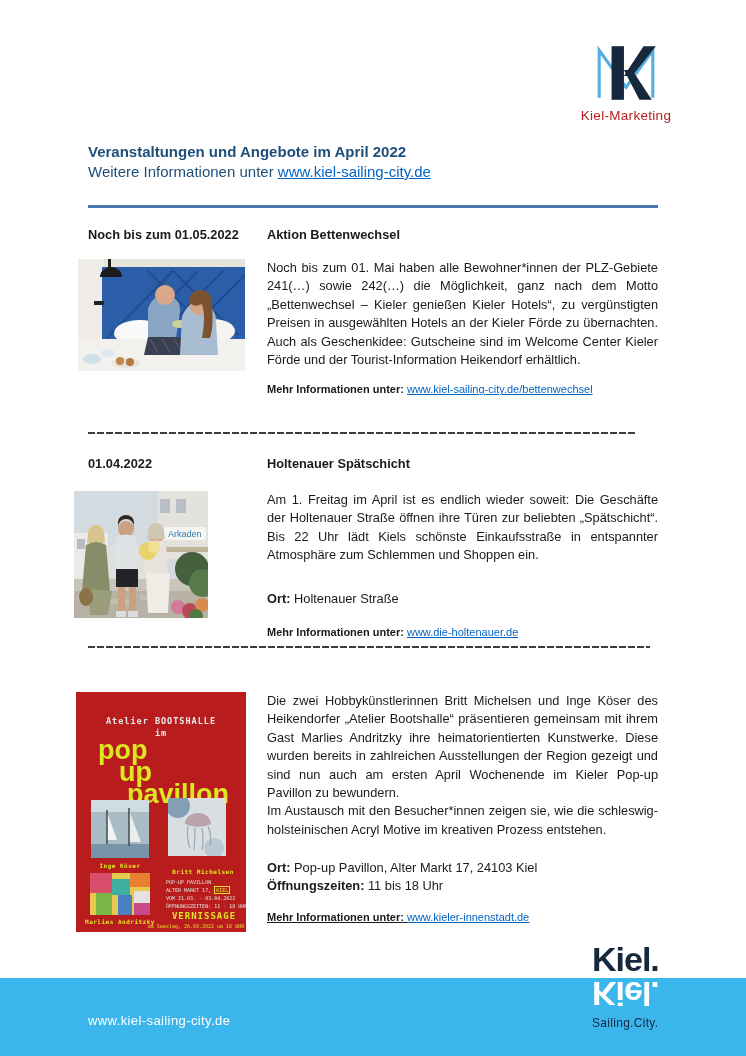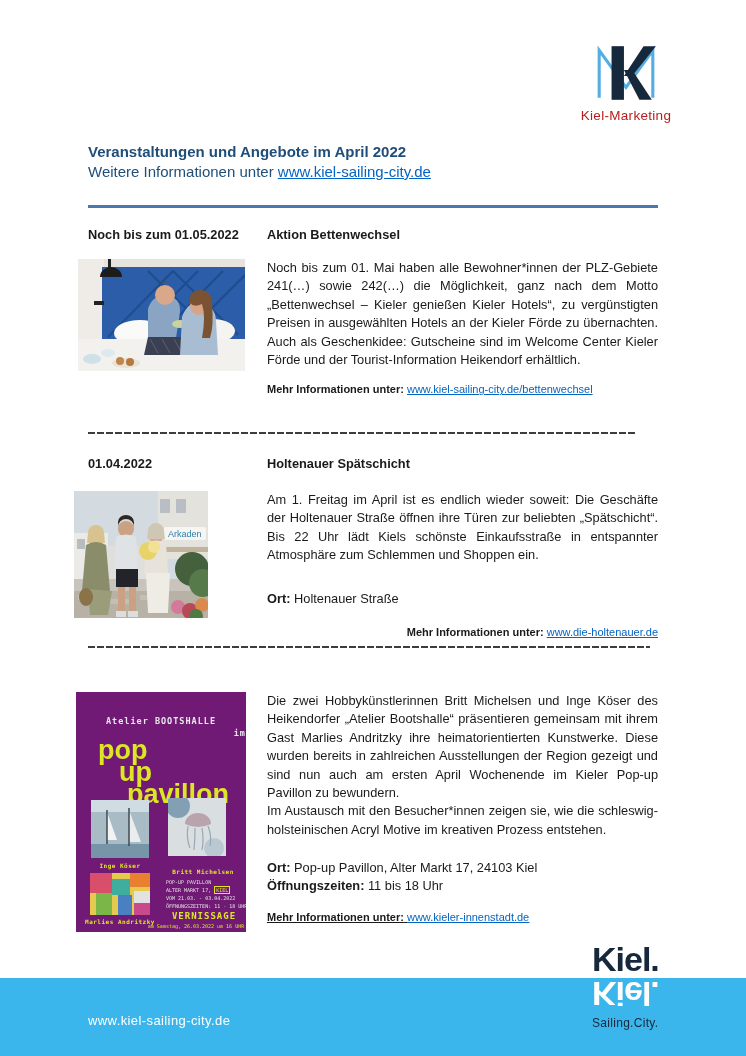--- a/index.html
+++ b/index.html
@@ -30,25 +30,25 @@
   .para { font-size:12.8px; line-height:18.4px; text-align:justify; }
   .kv { font-size:12.8px; line-height:18px; }
   .kv b { font-weight:bold; }
   .more { font-size:11px; }
   .more b { font-weight:bold; }
   .divider { position:absolute; left:88px; height:2px;
     background:repeating-linear-gradient(90deg,#3d3d3d 0 7px, transparent 7px 9px); }
   figure { margin:0; }
   .photo { display:block; border:0; }
   
-  .poster { position:relative; width:170px; height:240px; background:#701a75; overflow:hidden;
+  .poster { position:relative; width:170px; height:240px; background:#b91c1c; overflow:hidden;
             font-family:"DejaVu Sans Mono", monospace; }
   .poster .p-line1 { position:absolute; top:24px; left:0; width:100%; text-align:center;
             color:#e8e8e8; font-size:8.5px; letter-spacing:1px; font-weight:bold; }
-  .poster .p-line2 { position:absolute; top:36px; left:0; width:100%; text-align:right;
+  .poster .p-line2 { position:absolute; top:36px; left:0; width:100%; text-align:center;
             color:#e8e8e8; font-size:8.5px; letter-spacing:1px; font-weight:bold; }
   .pop-word { position:absolute; color:#dde622; font-family:"Liberation Sans",sans-serif;
             font-weight:bold; font-size:27px; line-height:24px; }
   .p-pop { top:46px; left:22px; }
   .p-up { top:68px; left:43px; }
   .p-pav { top:90px; left:51px; }
   .art { position:absolute; overflow:hidden; }
   .p-name { position:absolute; color:#dde622; font-size:6px; font-weight:bold; text-align:center; letter-spacing:.5px; }
   .p-info { position:absolute; left:90px; top:186px; color:#e3e3e3; font-size:5px; line-height:8px; white-space:nowrap; }
   .p-kiel { color:#dde622; border:1px solid #dde622; padding:0 1px; }
@@ -201,21 +201,21 @@
               <path d="M72,82 l24,0 l-2,40 l-20,0 z" fill="#efece6"></path>
               <circle cx="74" cy="60" r="9" fill="#e8d36a"></circle>
                 <circle cx="80" cy="56" r="6" fill="#f0e292"></circle>
             </g>
           </svg>
         </figure>
       </div>
       <div class="sec-right">
         <p class="para">Am 1. Freitag im April ist es endlich wieder soweit: Die Geschäfte der Holtenauer Straße öffnen ihre Türen zur beliebten „Spätschicht“. Bis 22 Uhr lädt Kiels schönste Einkaufsstraße in entspannter Atmosphäre zum Schlemmen und Shoppen ein.</p>
         <p class="kv" style="margin-top:25px;"><b>Ort:</b><span> Holtenauer Straße</span></p>
-        <p class="more" style="margin-top:18px;text-align:right;"><b>Mehr Informationen unter:</b> <a>www.die-holtenauer.de</a></p>
+        <p class="more" style="margin-top:18px;"><b>Mehr Informationen unter:</b> <a>www.die-holtenauer.de</a></p>
       </div>
     </div>
   </div>
 
   <div class="divider" style="top:646px; width:562px;"></div>
 
   <div class="section" style="top:670px;">
     <div class="sec-body" style="margin-top:22px;">
       <div class="sec-left">
         <figure style="margin-left:-12px;">

